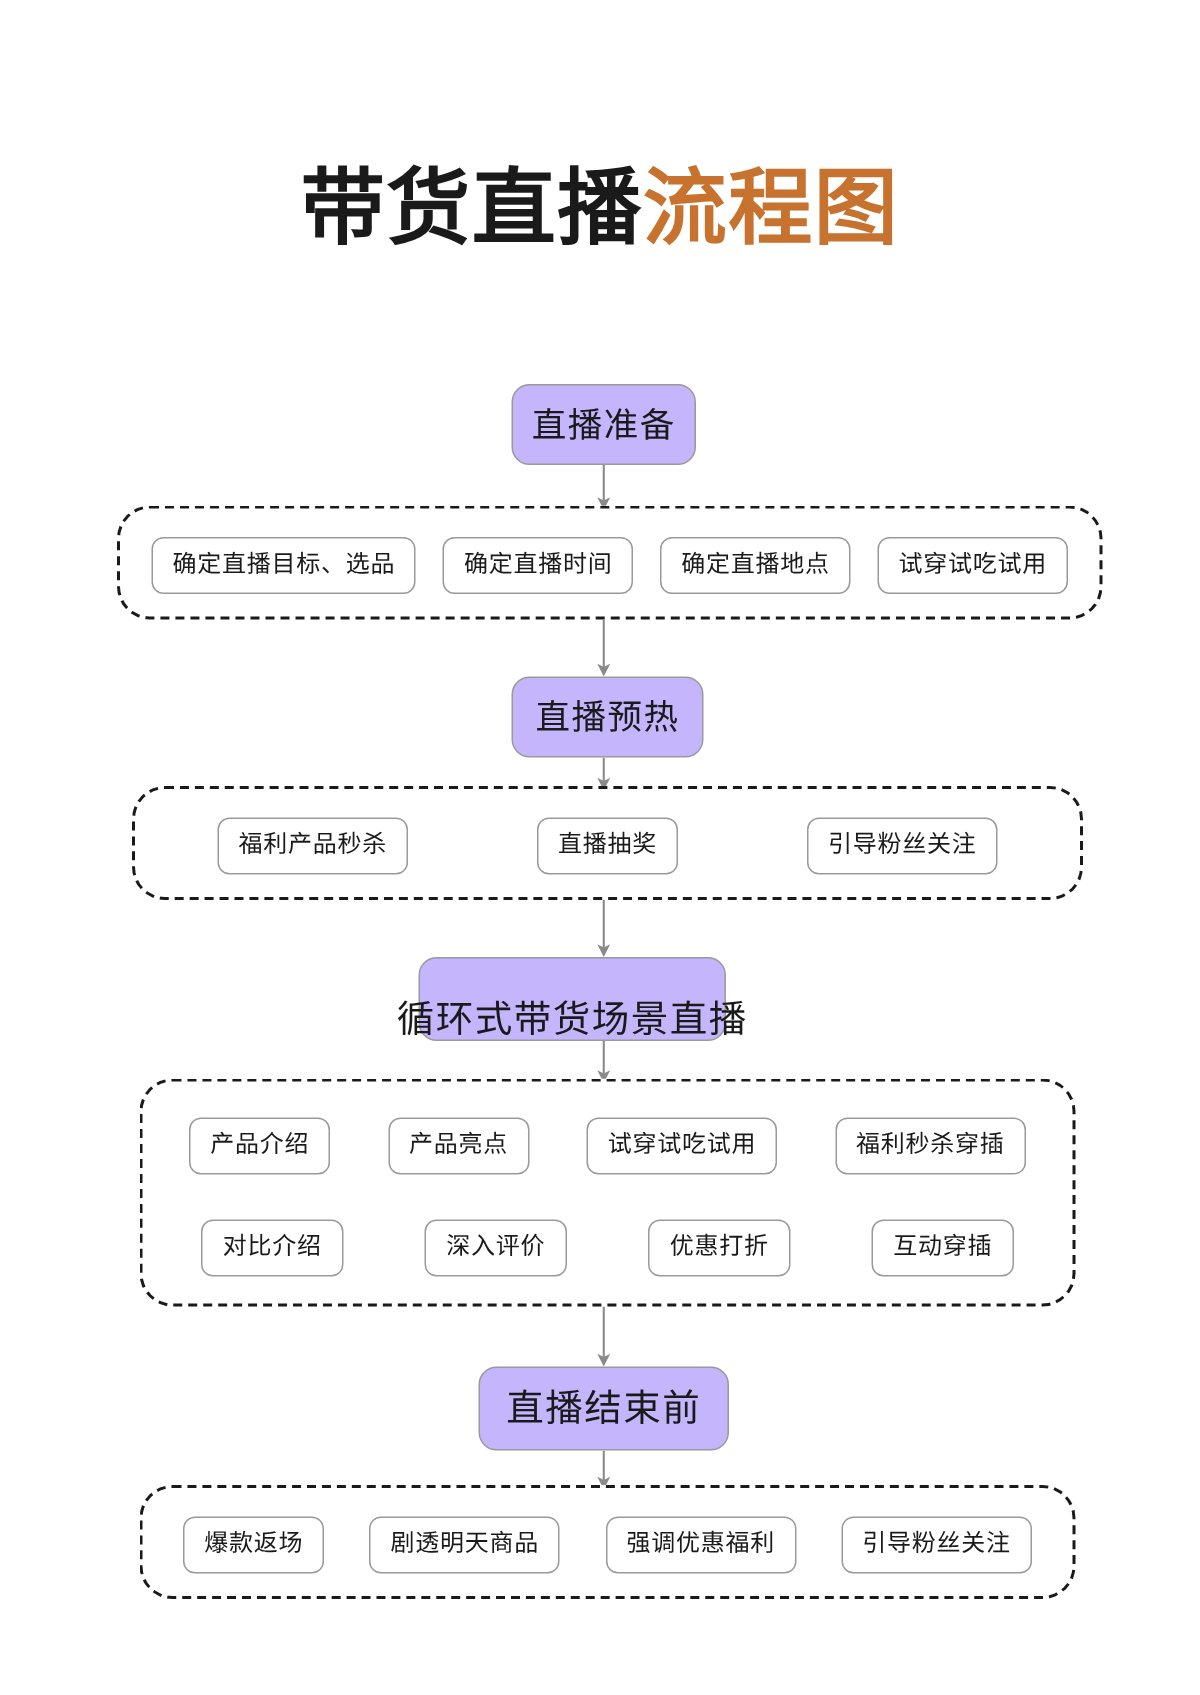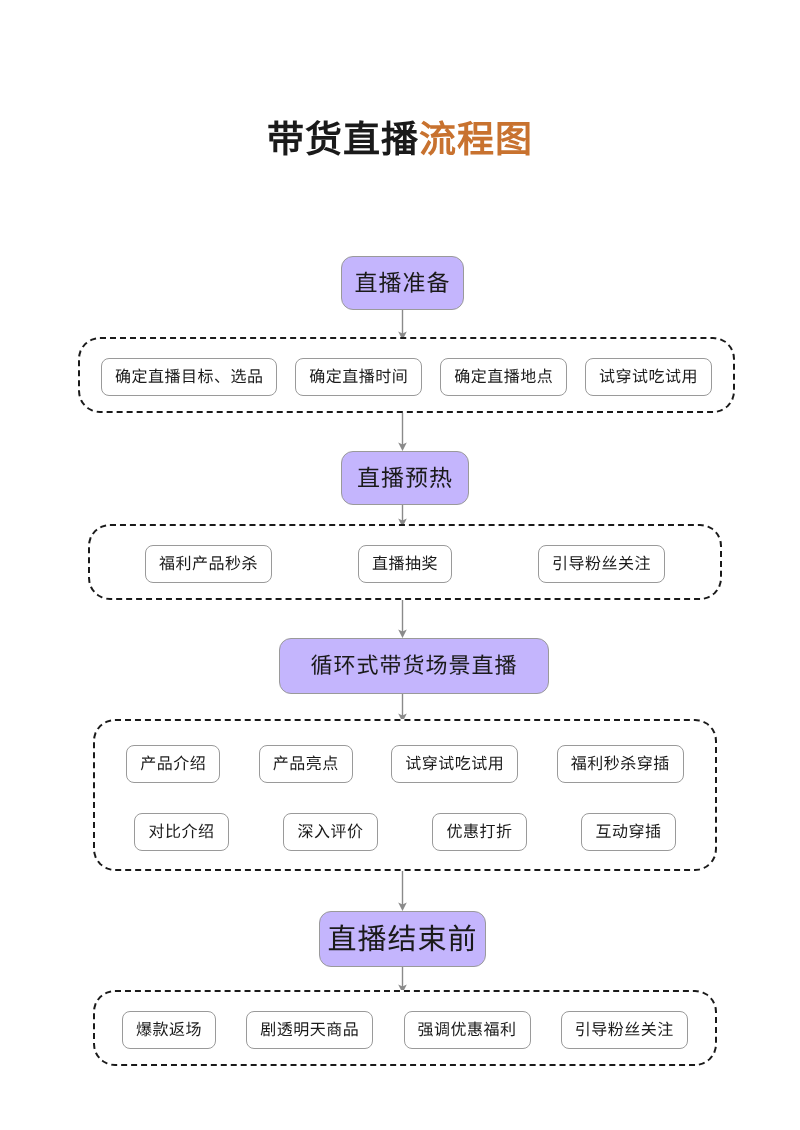--- a/index.html
+++ b/index.html
@@ -23,21 +23,21 @@
     box-sizing: border-box;
   }
 
   
   .title {
     position: absolute;
     top: 104px;
     left: 0;
     width: 800px;
     text-align: center;
-    font-size: 37px;
+    font-size: 56px;
     font-weight: 700;
     letter-spacing: 1px;
     line-height: 72px;
     white-space: nowrap;
     font-family: "Liberation Serif", "DejaVu Serif", serif;
   }
   .title .part-dark { color: #1a1a1a; }
   .title .part-accent { color: #c8722f; }
 
   
@@ -171,21 +171,21 @@
     </div>
   </div>
 
   <div class="connector" style="top:600px; height:38px;">
     <svg width="13" height="38" viewBox="0 0 13 38" aria-hidden="true">
       <line x1="6.5" y1="0" x2="6.5" y2="32" stroke="#8a8a8a" stroke-width="1.4"></line>
       <path d="M6.5 38 L2.2 29.5 L6.5 31.6 L10.8 29.5 Z" fill="#8a8a8a"></path>
     </svg>
   </div>
 
-  <div class="stage" style="left:279px; top:638px; width:270px; height:56px; font-size:22px;">
+  <div class="stage" style="left:279px; top:638px; width:205px; height:56px; font-size:25px;align-items:flex-end;">
     <span>循环式带货场景直播</span>
   </div>
 
   <div class="connector" style="top:694px; height:28px;">
     <svg width="13" height="28" viewBox="0 0 13 28" aria-hidden="true">
       <line x1="6.5" y1="0" x2="6.5" y2="22" stroke="#8a8a8a" stroke-width="1.4"></line>
       <path d="M6.5 28 L2.2 19.5 L6.5 21.6 L10.8 19.5 Z" fill="#8a8a8a"></path>
     </svg>
   </div>
 
@@ -220,21 +220,21 @@
     </div>
   </div>
 
   <div class="connector" style="top:871px; height:40px;">
     <svg width="13" height="40" viewBox="0 0 13 40" aria-hidden="true">
       <line x1="6.5" y1="0" x2="6.5" y2="34" stroke="#8a8a8a" stroke-width="1.4"></line>
       <path d="M6.5 40 L2.2 31.5 L6.5 33.6 L10.8 31.5 Z" fill="#8a8a8a"></path>
     </svg>
   </div>
 
-  <div class="stage" style="left:319px; top:911px; width:167px; height:56px; font-size:29px;">
+  <div class="stage" style="left:319px; top:911px; width:167px; height:56px; font-size:25px;">
     <span>直播结束前</span>
   </div>
 
   <div class="connector" style="top:967px; height:26px;">
     <svg width="13" height="26" viewBox="0 0 13 26" aria-hidden="true">
       <line x1="6.5" y1="0" x2="6.5" y2="20" stroke="#8a8a8a" stroke-width="1.4"></line>
       <path d="M6.5 26 L2.2 17.5 L6.5 19.6 L10.8 17.5 Z" fill="#8a8a8a"></path>
     </svg>
   </div>
 

